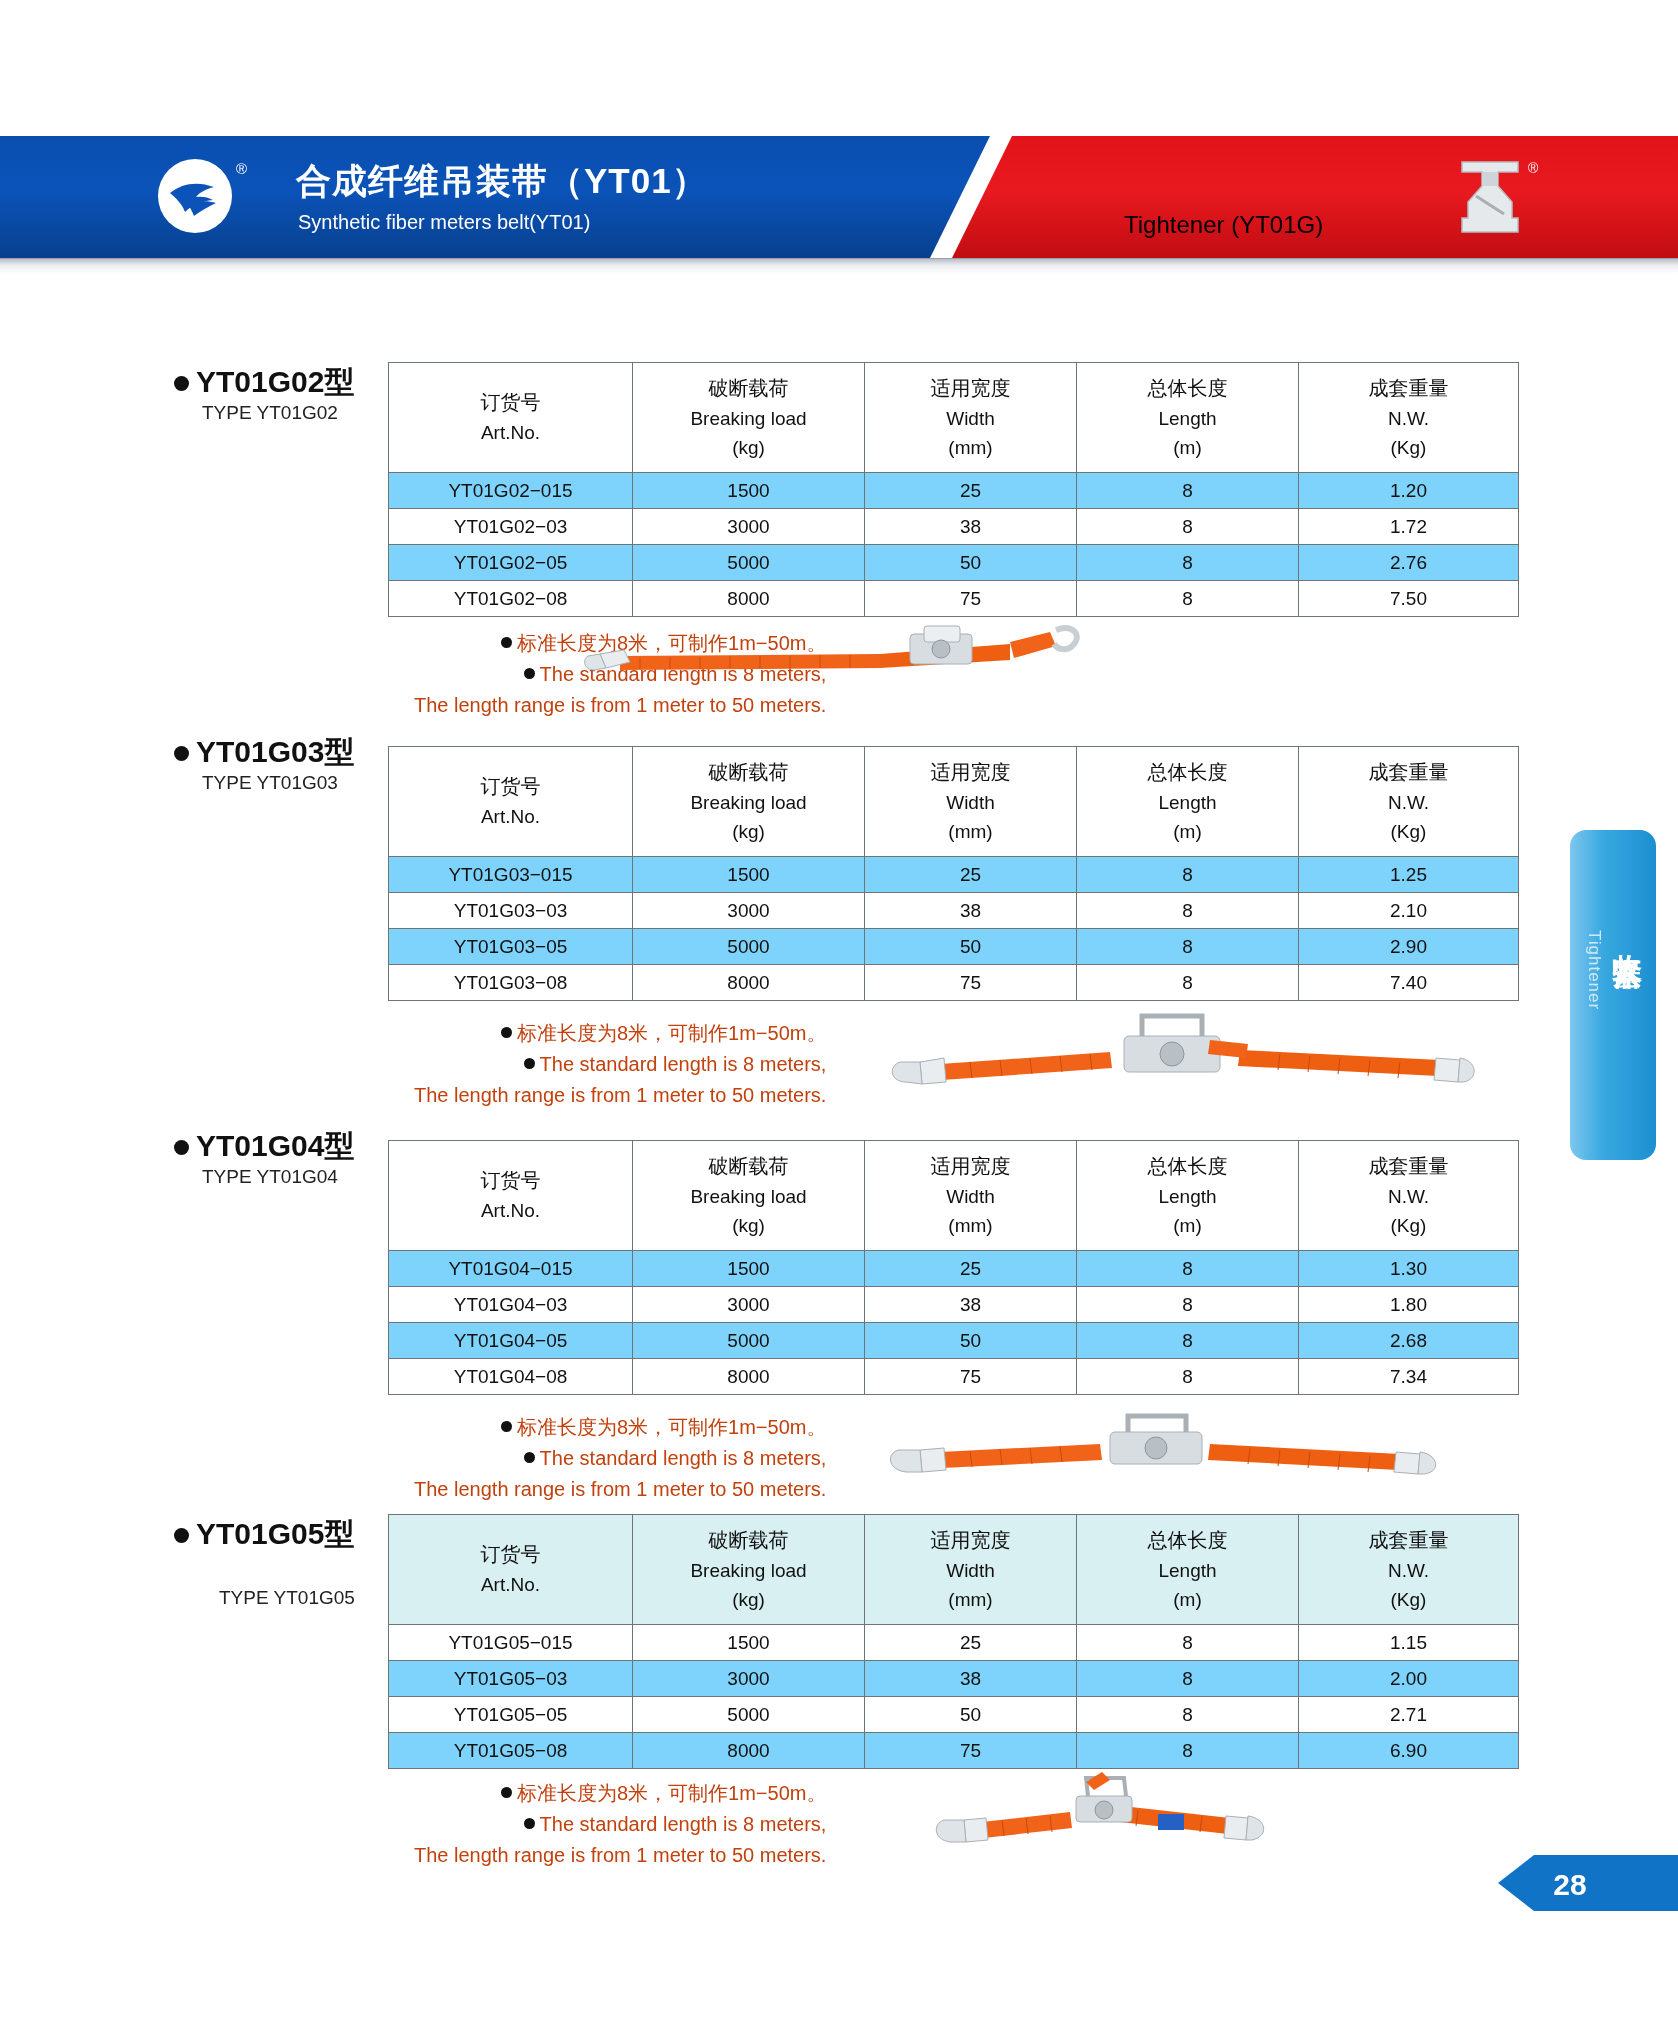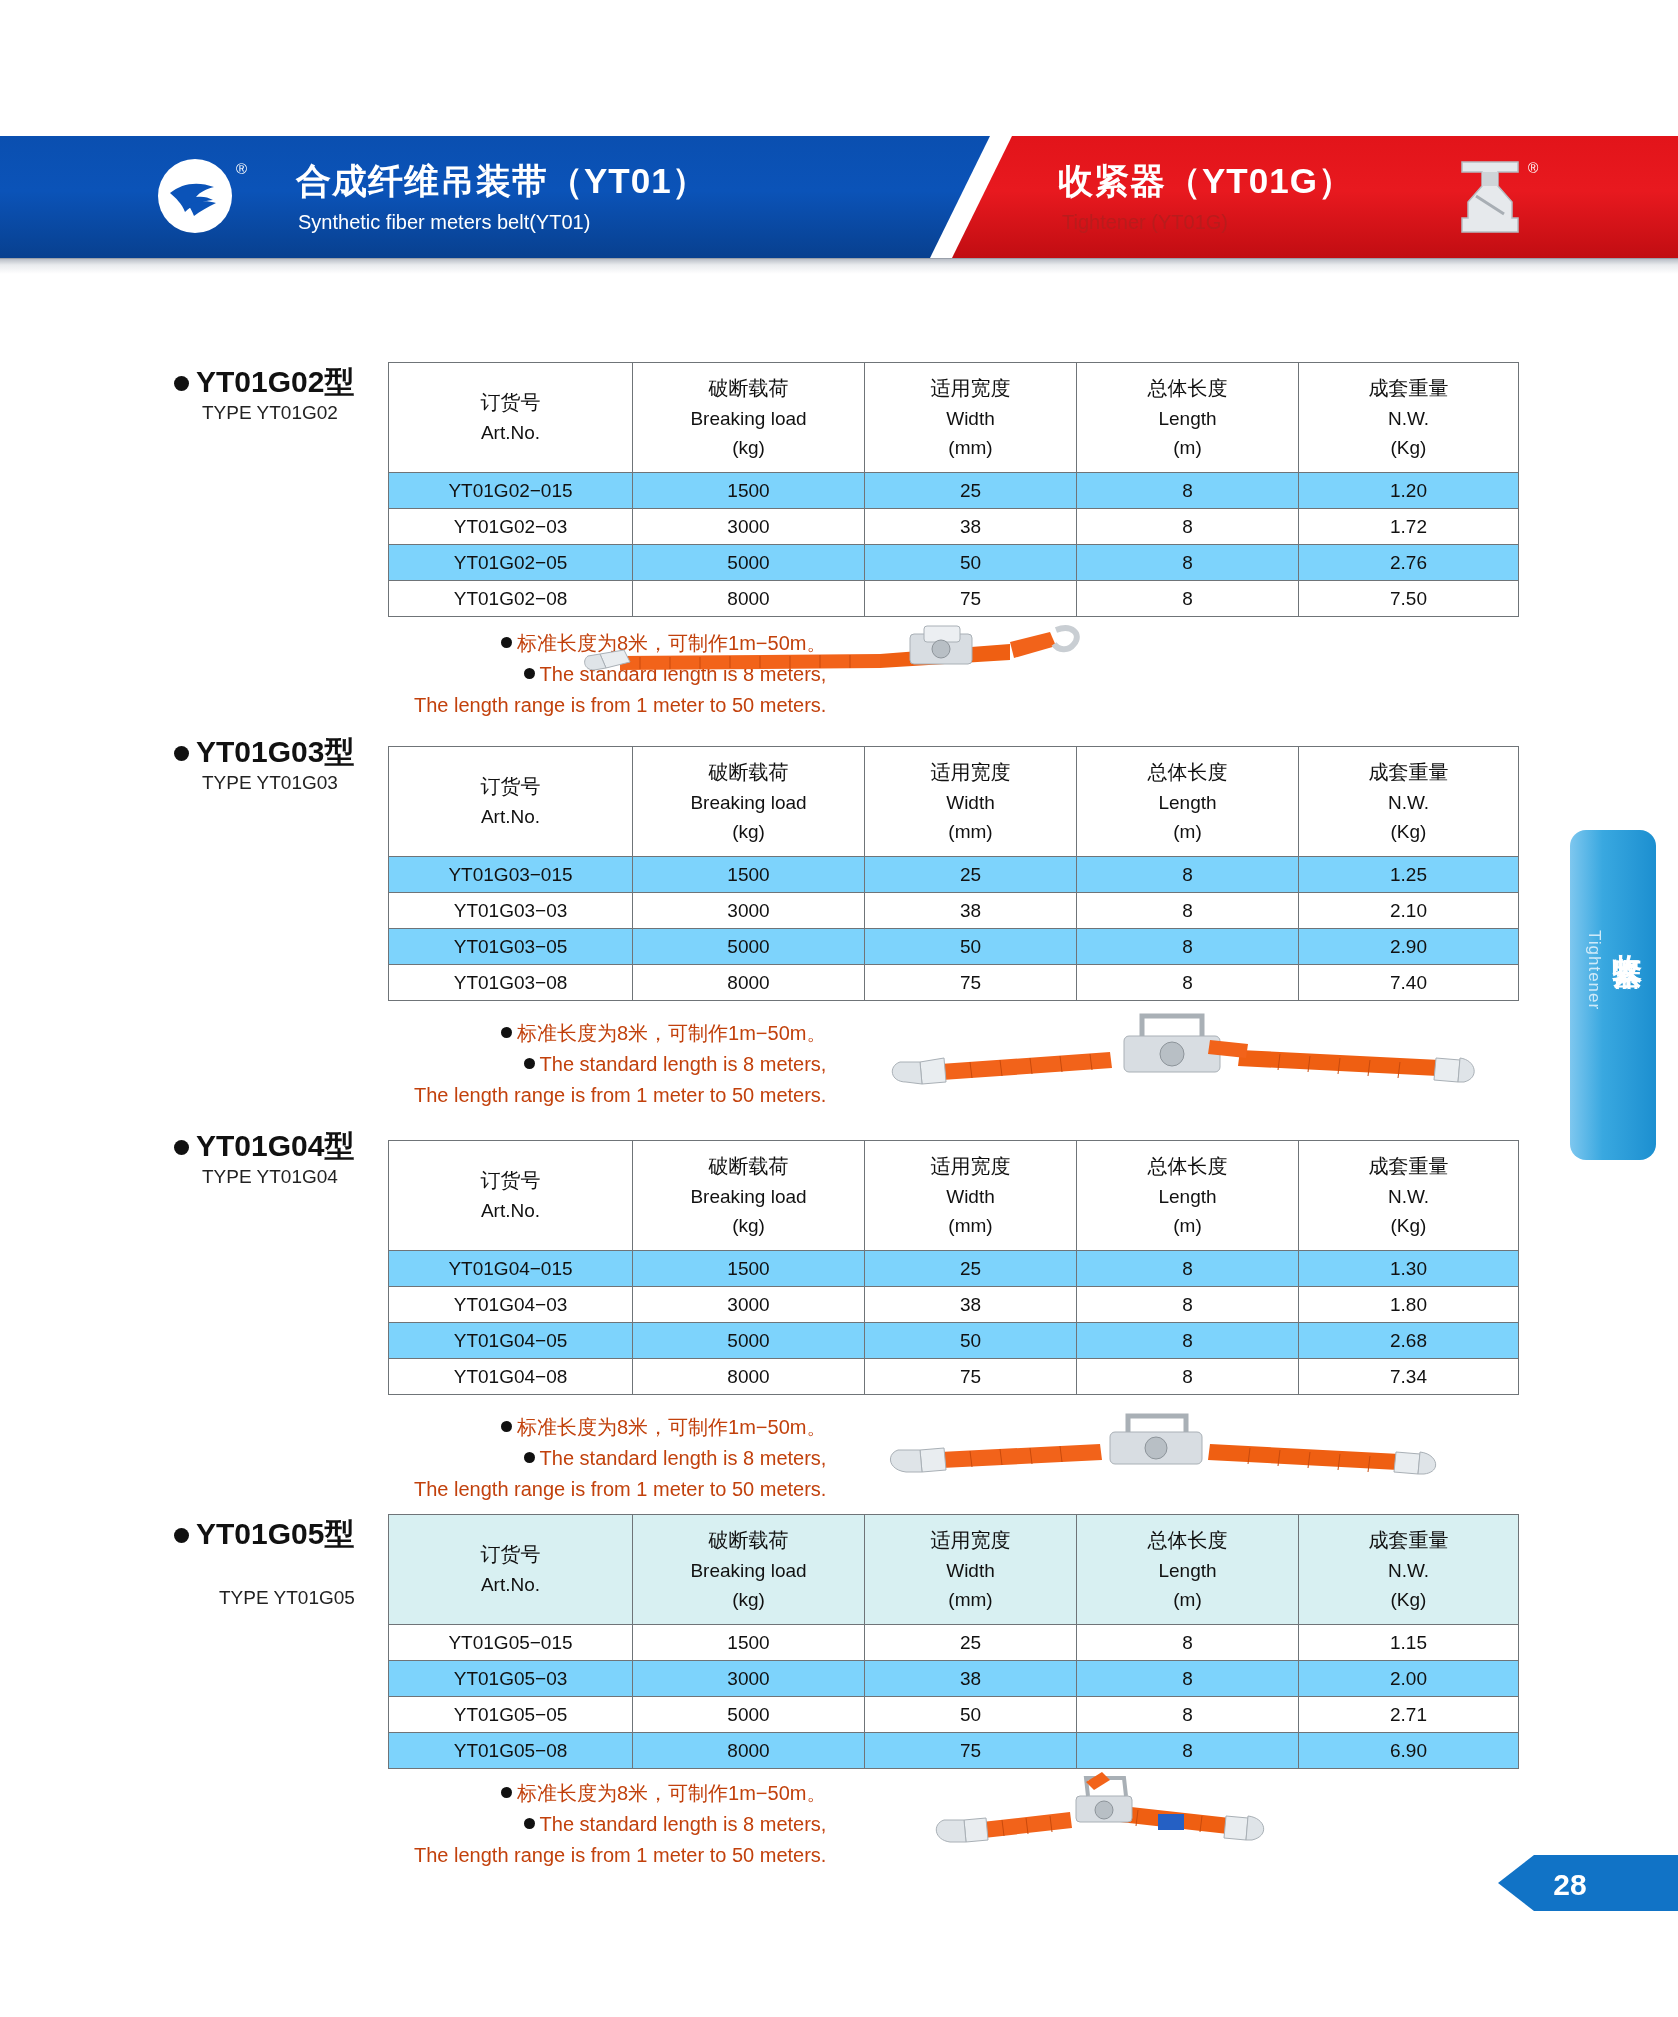--- a/index.html
+++ b/index.html
@@ -68,22 +68,22 @@
   }
   .hdr-cn-right {
     position: absolute;
     left: 1058px; top: 22px;
     font-size: 35px; font-weight: bold; color: #ffffff;
     letter-spacing: 1px;
     white-space: nowrap;
   }
   .hdr-en-right {
     position: absolute;
-    left: 1062px; top: 75px;
-    font-size: 20px; color: #b91c1c;
+    left: 1124px; top: 75px;
+    font-size: 24px; color: #000000;
     white-space: nowrap;
   }
   .hdr-icon {
     position: absolute;
     left: 1452px; top: 20px;
     width: 76px; height: 82px;
   }
   .hdr-icon-reg {
     position: absolute;
     left: 1528px; top: 24px;
@@ -198,21 +198,20 @@
       <circle cx="37" cy="37" r="36" fill="#ffffff"></circle>
       <path d="M12 34 C24 24, 40 22, 56 28 C48 30, 42 33, 38 38 C44 37, 50 38, 55 41 C44 42, 34 46, 27 53 C24 45, 18 39, 12 34 Z" fill="#0b53b8"></path>
       <path d="M30 46 C38 42, 48 41, 58 44 C50 48, 42 52, 36 57 C34 52, 32 48, 30 46 Z" fill="#0b53b8"></path>
     </svg>
   </div>
   <div class="logo-reg">®</div>
 
   <div class="hdr-cn-left">合成纤维吊装带（YT01）</div>
   <div class="hdr-en-left">Synthetic fiber meters belt(YT01)</div>
 
-  <div class="hdr-cn-right">收紧器（YT01G）</div>
   <div class="hdr-en-right">Tightener (YT01G)</div>
 
   <div class="hdr-icon">
     <svg width="76" height="82" viewBox="0 0 76 82">
       <path d="M10 6 L66 6 L66 16 L46 16 L46 30 L60 46 L60 62 L66 62 L66 76 L10 76 L10 62 L16 62 L16 46 L30 30 L30 16 L10 16 Z" fill="#e6e9ec" stroke="#b7bcc1" stroke-width="1.5"></path>
       <path d="M30 30 L46 30 L46 16 L30 16 Z" fill="#cfd4d8"></path>
       <path d="M24 40 L52 58" stroke="#a8aeb4" stroke-width="3"></path>
     </svg>
   </div>
   <div class="hdr-icon-reg">®</div>

